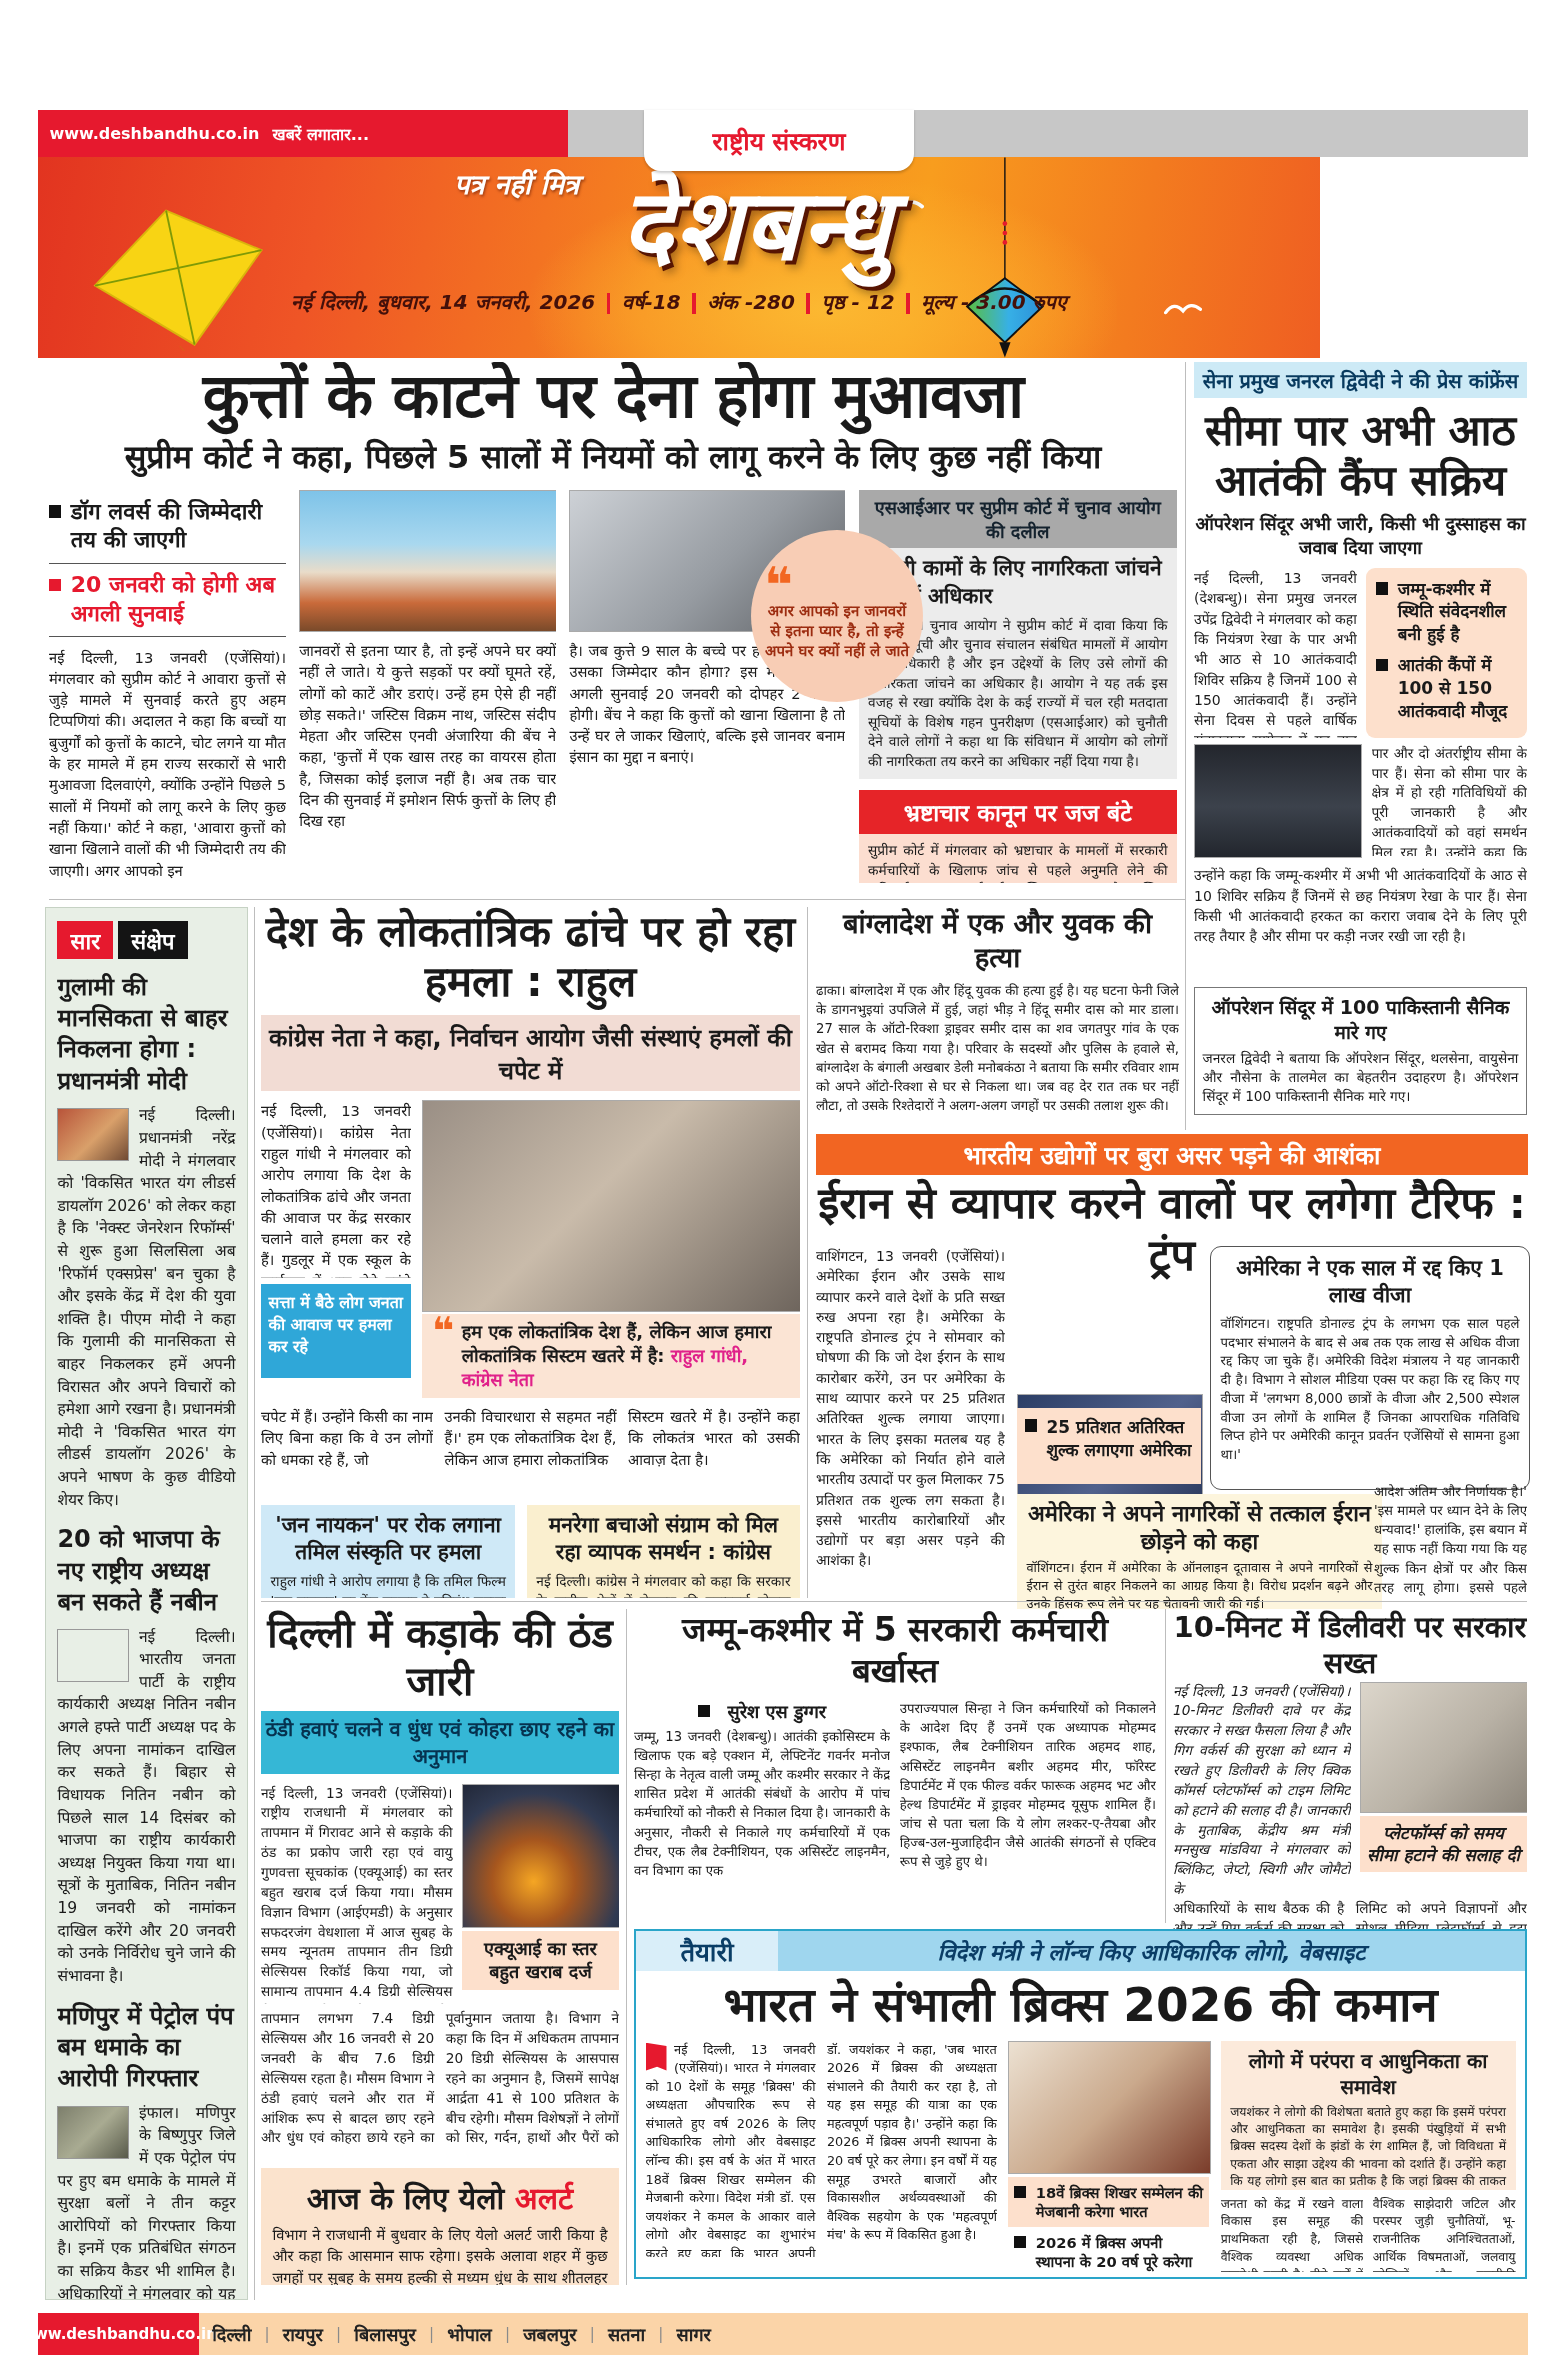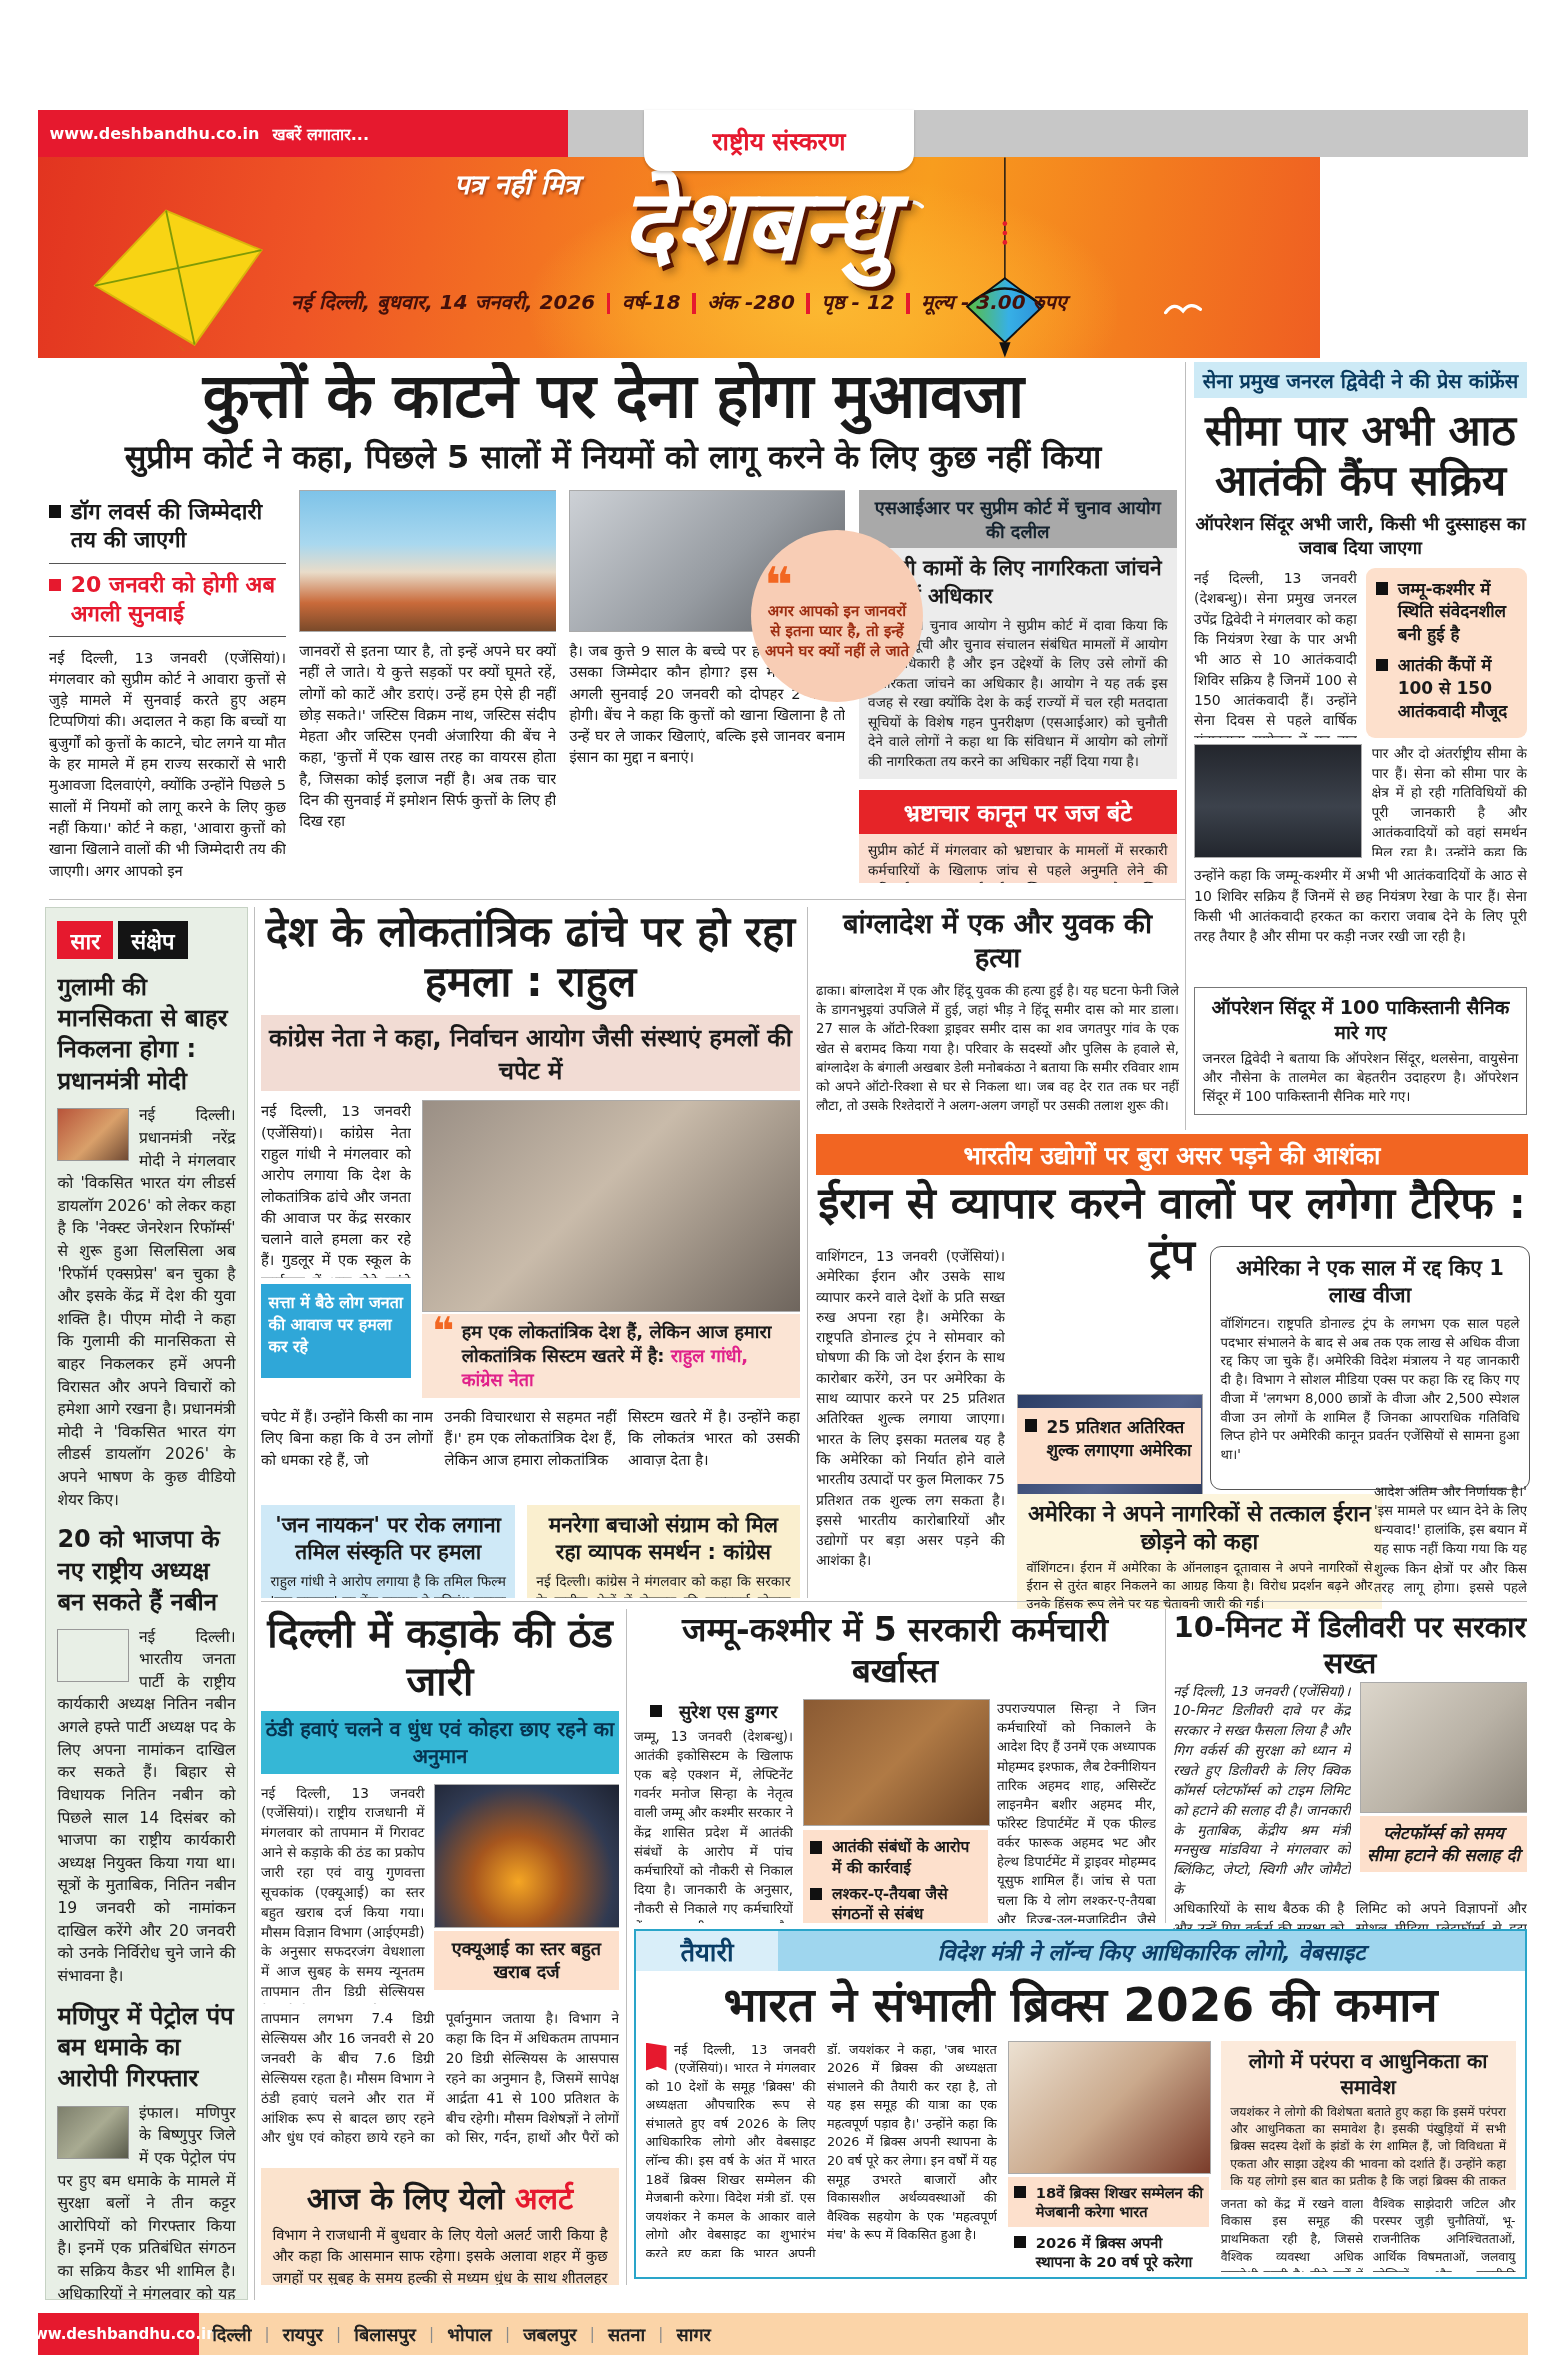--- a/index.html
+++ b/index.html
@@ -330,21 +330,21 @@
     <div class="abs clip body jt" style="left:558px;top:348px;width:153px;height:115px;font-size:13.2px;">आदेश अंतिम और निर्णायक है।' 'इस मामले पर ध्यान देने के लिए धन्यवाद!' हालांकि, इस बयान में यह साफ नहीं किया गया कि यह शुल्क किन क्षेत्रों पर और किस तरह लागू होगा। इससे पहले दिसंबर में, अमेरिका एक बार फिर ईरान से बातचीत के रास्ते खुले रखना चाहता था।</div>
   </div>
 
   <div class="abs hline" style="left:261px;top:1601px;width:1266px;"></div>
 
   <div class="abs clip" style="left:261px;top:1609px;width:358px;height:676px;">
     <div class="h-xl" style="font-size:40px;">दिल्ली में कड़ाके की ठंड जारी</div>
     <div class="sub sub-cyan" style="margin-top:5.7px;">ठंडी हवाएं चलने व धुंध एवं कोहरा छाए रहने का अनुमान</div>
     <div style="display:flex;gap:9.5px;margin-top:9.5px;">
       <div class="body jt clip" style="flex:1;font-size:13.7px;height:220px;">नई दिल्ली, 13 जनवरी (एजेंसियां)। राष्ट्रीय राजधानी में मंगलवार को तापमान में गिरावट आने से कड़ाके की ठंड का प्रकोप जारी रहा एवं वायु गुणवत्ता सूचकांक (एक्यूआई) का स्तर बहुत खराब दर्ज किया गया। मौसम विज्ञान विभाग (आईएमडी) के अनुसार सफदरजंग वेधशाला में आज सुबह के समय न्यूनतम तापमान तीन डिग्री सेल्सियस रिकॉर्ड किया गया, जो सामान्य तापमान 4.4 डिग्री सेल्सियस से कम था। विभाग के अनुसार आमतौर पर 11 जनवरी से 15 जनवरी के बीच न्यूनतम</div>
-      <div style="width:185px;flex:none;">
+      <div style="width:157px;flex:none;">
         <div class="photo ph-fire" style="width:100%;height:142px;"></div>
         <div class="chipbox" style="margin-top:3.8px;padding:5.7px;font-weight:bold;font-size:18px;text-align:center;line-height:1.3;">एक्यूआई का स्तर बहुत खराब दर्ज</div>
       </div>
     </div>
     <div class="body jt clip" style="margin-top:5.7px;font-size:13.7px;height:151px;column-count:2;column-gap:11.4px;">तापमान लगभग 7.4 डिग्री सेल्सियस और 16 जनवरी से 20 जनवरी के बीच 7.6 डिग्री सेल्सियस रहता है। मौसम विभाग ने ठंडी हवाएं चलने और रात में आंशिक रूप से बादल छाए रहने और धुंध एवं कोहरा छाये रहने का पूर्वानुमान जताया है। विभाग ने कहा कि दिन में अधिकतम तापमान 20 डिग्री सेल्सियस के आसपास रहने का अनुमान है, जिसमें सापेक्ष आर्द्रता 41 से 100 प्रतिशत के बीच रहेगी। मौसम विशेषज्ञों ने लोगों को सिर, गर्दन, हाथों और पैरों को अच्छी तरह से ढकने की सलाह दी है।</div>
     <div class="alert clip" style="margin-top:7.6px;height:185px;">
       <div class="alert-h"><span>आज के लिए येलो </span><span class="rd">अलर्ट</span></div>
       <div class="jt" style="font-size:14.7px;line-height:1.45;">विभाग ने राजधानी में बुधवार के लिए येलो अलर्ट जारी किया है और कहा कि आसमान साफ रहेगा। इसके अलावा शहर में कुछ जगहों पर सुबह के समय हल्की से मध्यम धुंध के साथ शीतलहर जारी रह सकती है। इस बीच, दिल्ली की वायु गुणवत्ता खराब होकर आज 'बहुत खराब' श्रेणी तक पहुंच गई। आज सुबह 10 बजे औसत वायु गुणवत्ता सूचकांक बढ़कर 347 हो गया, जबकि सोमवार को औसत एक्यूआई 297 दर्ज किया गया था।</div>
     </div>
   </div>
@@ -353,34 +353,20 @@
   <div class="abs clip" style="left:634px;top:1609px;width:522px;height:314px;">
     <div class="h-lg" style="font-size:33px;">जम्मू-कश्मीर में 5 सरकारी कर्मचारी बर्खास्त</div>
     <div style="display:flex;gap:9.5px;margin-top:7.6px;">
       <div style="flex:1;">
         <div style="display:flex;justify-content:center;align-items:center;gap:7.6px;">
           <span class="sq" style="margin-top:0;"></span>
           <span style="font-weight:bold;font-size:18px;">सुरेश एस डुग्गर</span>
         </div>
         <div class="body jt clip" style="font-size:13.2px;margin-top:3.8px;height:231px;">जम्मू, 13 जनवरी (देशबन्धु)। आतंकी इकोसिस्टम के खिलाफ एक बड़े एक्शन में, लेफ्टिनेंट गवर्नर मनोज सिन्हा के नेतृत्व वाली जम्मू और कश्मीर सरकार ने केंद्र शासित प्रदेश में आतंकी संबंधों के आरोप में पांच कर्मचारियों को नौकरी से निकाल दिया है। जानकारी के अनुसार, नौकरी से निकाले गए कर्मचारियों में एक टीचर, एक लैब टेक्नीशियन, एक असिस्टेंट लाइनमैन, वन विभाग का एक</div>
       </div>
-      <div style="width:185px;flex:none;">
-        <div class="photo ph-sinha" style="width:100%;height:125px;"></div>
-        <div class="chipbox" style="margin-top:3.8px;padding:7.6px;">
-          <div style="display:flex;">
-            <span class="sq" style="margin-top:3.8px;"></span>
-            <span style="font-weight:bold;font-size:15.6px;line-height:1.3;">आतंकी संबंधों के आरोप में की कार्रवाई</span>
-          </div>
-          <div style="display:flex;margin-top:5.7px;">
-            <span class="sq" style="margin-top:3.8px;"></span>
-            <span style="font-weight:bold;font-size:15.6px;line-height:1.3;">लश्कर-ए-तैयबा जैसे संगठनों से संबंध</span>
-          </div>
-        </div>
-
-      </div>
       <div class="body jt clip" style="flex:1;font-size:13.2px;height:263px;">उपराज्यपाल सिन्हा ने जिन कर्मचारियों को निकालने के आदेश दिए हैं उनमें एक अध्यापक मोहम्मद इश्फाक, लैब टेक्नीशियन तारिक अहमद शाह, असिस्टेंट लाइनमैन बशीर अहमद मीर, फॉरेस्ट डिपार्टमेंट में एक फील्ड वर्कर फारूक अहमद भट और हेल्थ डिपार्टमेंट में ड्राइवर मोहम्मद यूसुफ शामिल हैं। जांच से पता चला कि ये लोग लश्कर-ए-तैयबा और हिज्ब-उल-मुजाहिदीन जैसे आतंकी संगठनों से एक्टिव रूप से जुड़े हुए थे।</div>
     </div>
   </div>
 
   <div class="abs vline" style="left:1165px;top:1609px;height:314px;"></div>
   <div class="abs clip" style="left:1173px;top:1609px;width:354px;height:392px;">
     <div class="h-md" style="font-size:29px;">10-मिनट में डिलीवरी पर सरकार सख्त</div>
     <div style="display:flex;gap:9.5px;margin-top:0;font-style:italic;">
       <div class="body jt clip" style="flex:1;font-size:13.7px;height:212px;">नई दिल्ली, 13 जनवरी (एजेंसियां)। 10-मिनट डिलीवरी दावे पर केंद्र सरकार ने सख्त फैसला लिया है और गिग वर्कर्स की सुरक्षा को ध्यान में रखते हुए डिलीवरी के लिए क्विक कॉमर्स प्लेटफॉर्म्स को टाइम लिमिट को हटाने की सलाह दी है। जानकारी के मुताबिक, केंद्रीय श्रम मंत्री मनसुख मांडविया ने मंगलवार को ब्लिंकिट, जेप्टो, स्विगी और जोमैटो के</div>
       <div style="width:167px;flex:none;">

